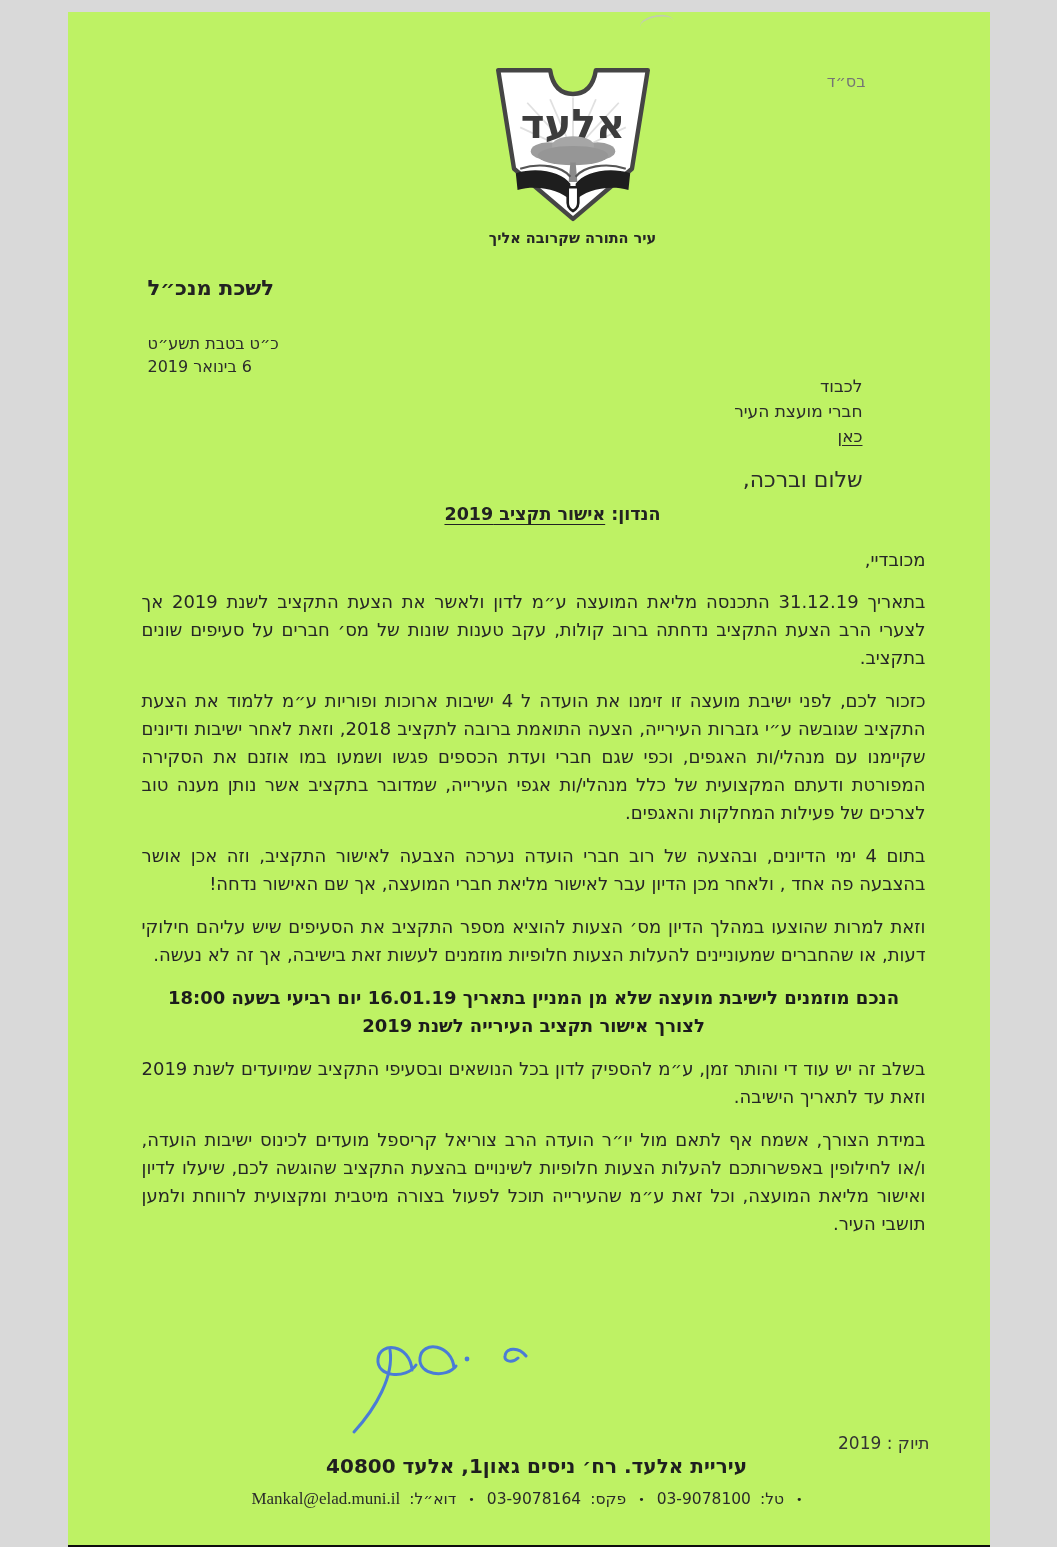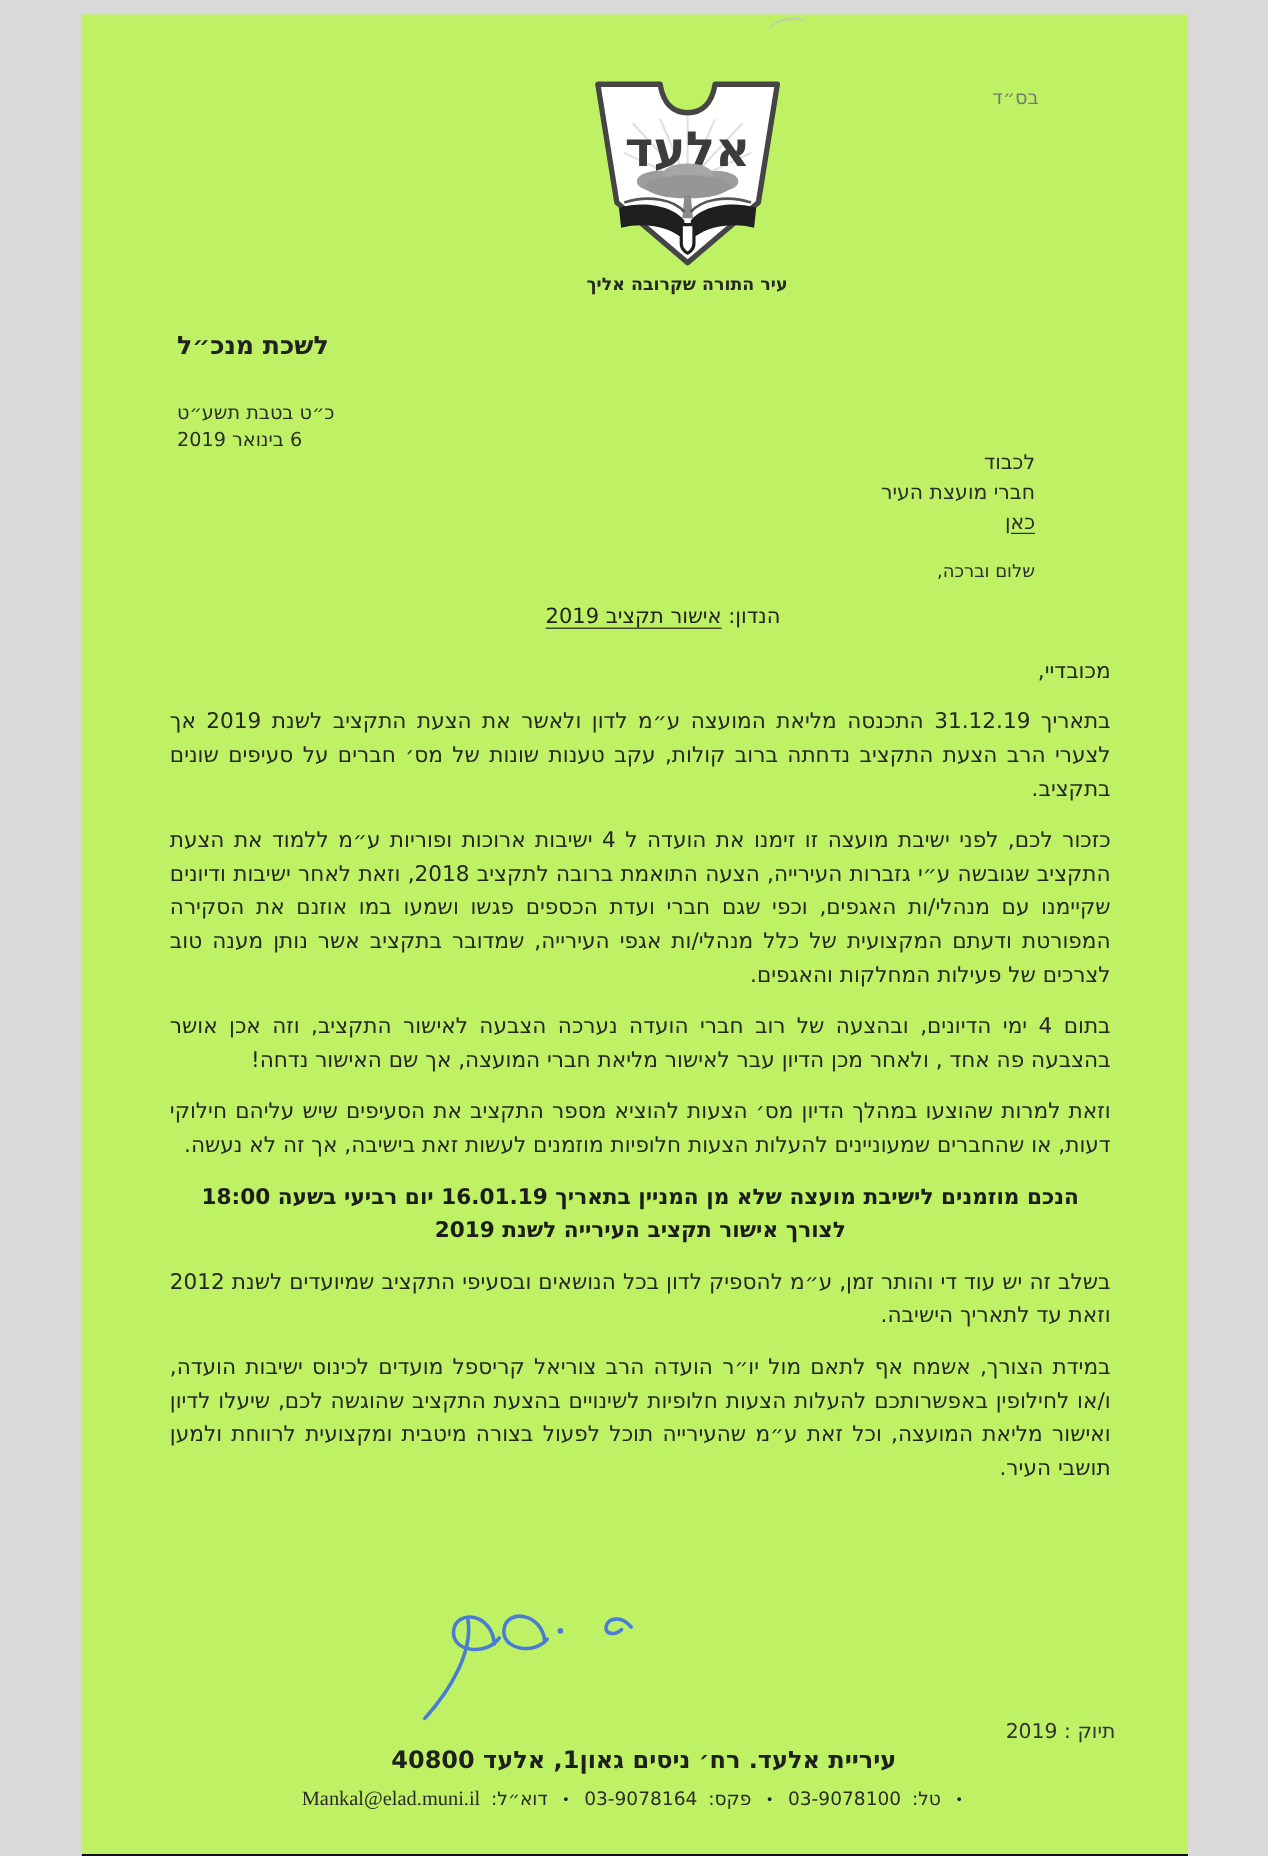--- a/index.html
+++ b/index.html
@@ -14,22 +14,22 @@
   .artifact{position:absolute; top:3px; left:572px; width:34px; height:16px;
     border-top:2px solid #c4c4c4; border-radius:50%; transform:rotate(-10deg); opacity:.8;}
   .logo-wrap{position:absolute; top:52px; left:402px; width:206px; text-align:center;}
   .logo-wrap svg{display:block; margin:0 auto;}
   .tagline{margin-top:4px; font-weight:bold; font-size:14.5px; color:#262626; white-space:nowrap;}
   .office{position:absolute; top:264px; left:80px; font-size:21px; font-weight:bold; color:#222;}
   .dates{position:absolute; top:320px; left:80px; font-size:16px; line-height:23px; text-align:left;}
   
   .recipient{position:absolute; top:362px; right:127px; font-size:17px; line-height:25px; text-align:right;}
   .recipient .here{text-decoration:underline; text-underline-offset:3px;}
-  .greeting{position:absolute; top:455px; right:127px; font-size:15px;}
-  .subject{position:absolute; top:492px; right:0; left:0; text-align:center; font-size:17.5px; font-weight:normal; color:#222;padding-left:48px;}
+  .greeting{position:absolute; top:455px; right:127px; font-size:22px;}
+  .subject{position:absolute; top:492px; right:0; left:0; text-align:center; font-size:17.5px; font-weight:bold; color:#222;padding-left:48px;}
   .subject .subj-val{text-decoration:underline; text-underline-offset:4px;}
   
   .body{position:absolute; top:534px; right:64px; left:74px; font-size:18px; line-height:28px; text-align:justify; color:#262626;}
   .salutation{margin:0 0 14px; text-align:right;}
   .body p{margin:0 0 15px;}
   .invite{font-weight:bold; text-align:center; color:#1c1c1c;}
   .invite span{display:block;}
   
   .sig-block{position:absolute; top:1312px; left:336px; width:150px; text-align:center; font-size:17px; line-height:23px; color:#222;}
   .sig-name{margin-top:17px; font-weight:bold;}
@@ -113,21 +113,21 @@
   <div class="body">
     <div class="salutation">מכובדיי,</div>
     <p>בתאריך 31.12.19 התכנסה מליאת המועצה ע״מ לדון ולאשר את הצעת התקציב לשנת 2019 אך לצערי הרב הצעת התקציב נדחתה ברוב קולות, עקב טענות שונות של מס׳ חברים על סעיפים שונים בתקציב.</p>
     <p>כזכור לכם, לפני ישיבת מועצה זו זימנו את הועדה ל 4 ישיבות ארוכות ופוריות ע״מ ללמוד את הצעת התקציב שגובשה ע״י גזברות העירייה, הצעה התואמת ברובה לתקציב 2018, וזאת לאחר ישיבות ודיונים שקיימנו עם מנהלי/ות האגפים, וכפי שגם חברי ועדת הכספים פגשו ושמעו במו אוזנם את הסקירה המפורטת ודעתם המקצועית של כלל מנהלי/ות אגפי העירייה, שמדובר בתקציב אשר נותן מענה טוב לצרכים של פעילות המחלקות והאגפים.</p>
     <p>בתום 4 ימי הדיונים, ובהצעה של רוב חברי הועדה נערכה הצבעה לאישור התקציב, וזה אכן אושר בהצבעה פה אחד , ולאחר מכן הדיון עבר לאישור מליאת חברי המועצה, אך שם האישור נדחה!</p>
     <p>וזאת למרות שהוצעו במהלך הדיון מס׳ הצעות להוציא מספר התקציב את הסעיפים שיש עליהם חילוקי דעות, או שהחברים שמעוניינים להעלות הצעות חלופיות מוזמנים לעשות זאת בישיבה, אך זה לא נעשה.</p>
     <p class="invite">
       <span>הנכם מוזמנים לישיבת מועצה שלא מן המניין בתאריך 16.01.19 יום רביעי בשעה 18:00</span>
       <span>לצורך אישור תקציב העירייה לשנת 2019</span>
     </p>
-    <p>בשלב זה יש עוד די והותר זמן, ע״מ להספיק לדון בכל הנושאים ובסעיפי התקציב שמיועדים לשנת 2012 וזאת עד לתאריך הישיבה.</p>
+    <p>בשלב זה יש עוד די והותר זמן, ע״מ להספיק לדון בכל הנושאים ובסעיפי התקציב שמיועדים לשנת 2019 וזאת עד לתאריך הישיבה.</p>
     <p>במידת הצורך, אשמח אף לתאם מול יו״ר הועדה הרב צוריאל קריספל מועדים לכינוס ישיבות הועדה, ו/או לחילופין באפשרותכם להעלות הצעות חלופיות לשינויים בהצעת התקציב שהוגשה לכם, שיעלו לדיון ואישור מליאת המועצה, וכל זאת ע״מ שהעירייה תוכל לפעול בצורה מיטבית ומקצועית לרווחת ולמען תושבי העיר.</p>
   </div>
 
 
   <svg class="signature-svg" viewBox="0 0 240 110">
     <g fill="none" stroke="#4a7cd6" stroke-width="3" stroke-linecap="round">
       <path d="M222,28 C214,18 202,20 201,28 C200,34 209,35 214,30"></path>
       <path d="M150,40 C148,16 118,12 116,30 C114,47 142,51 152,38"></path>
       <path d="M108,42 C106,16 76,13 74,31 C72,49 102,52 112,37"></path>
       <path d="M86,22 C90,48 72,80 50,104"></path>

